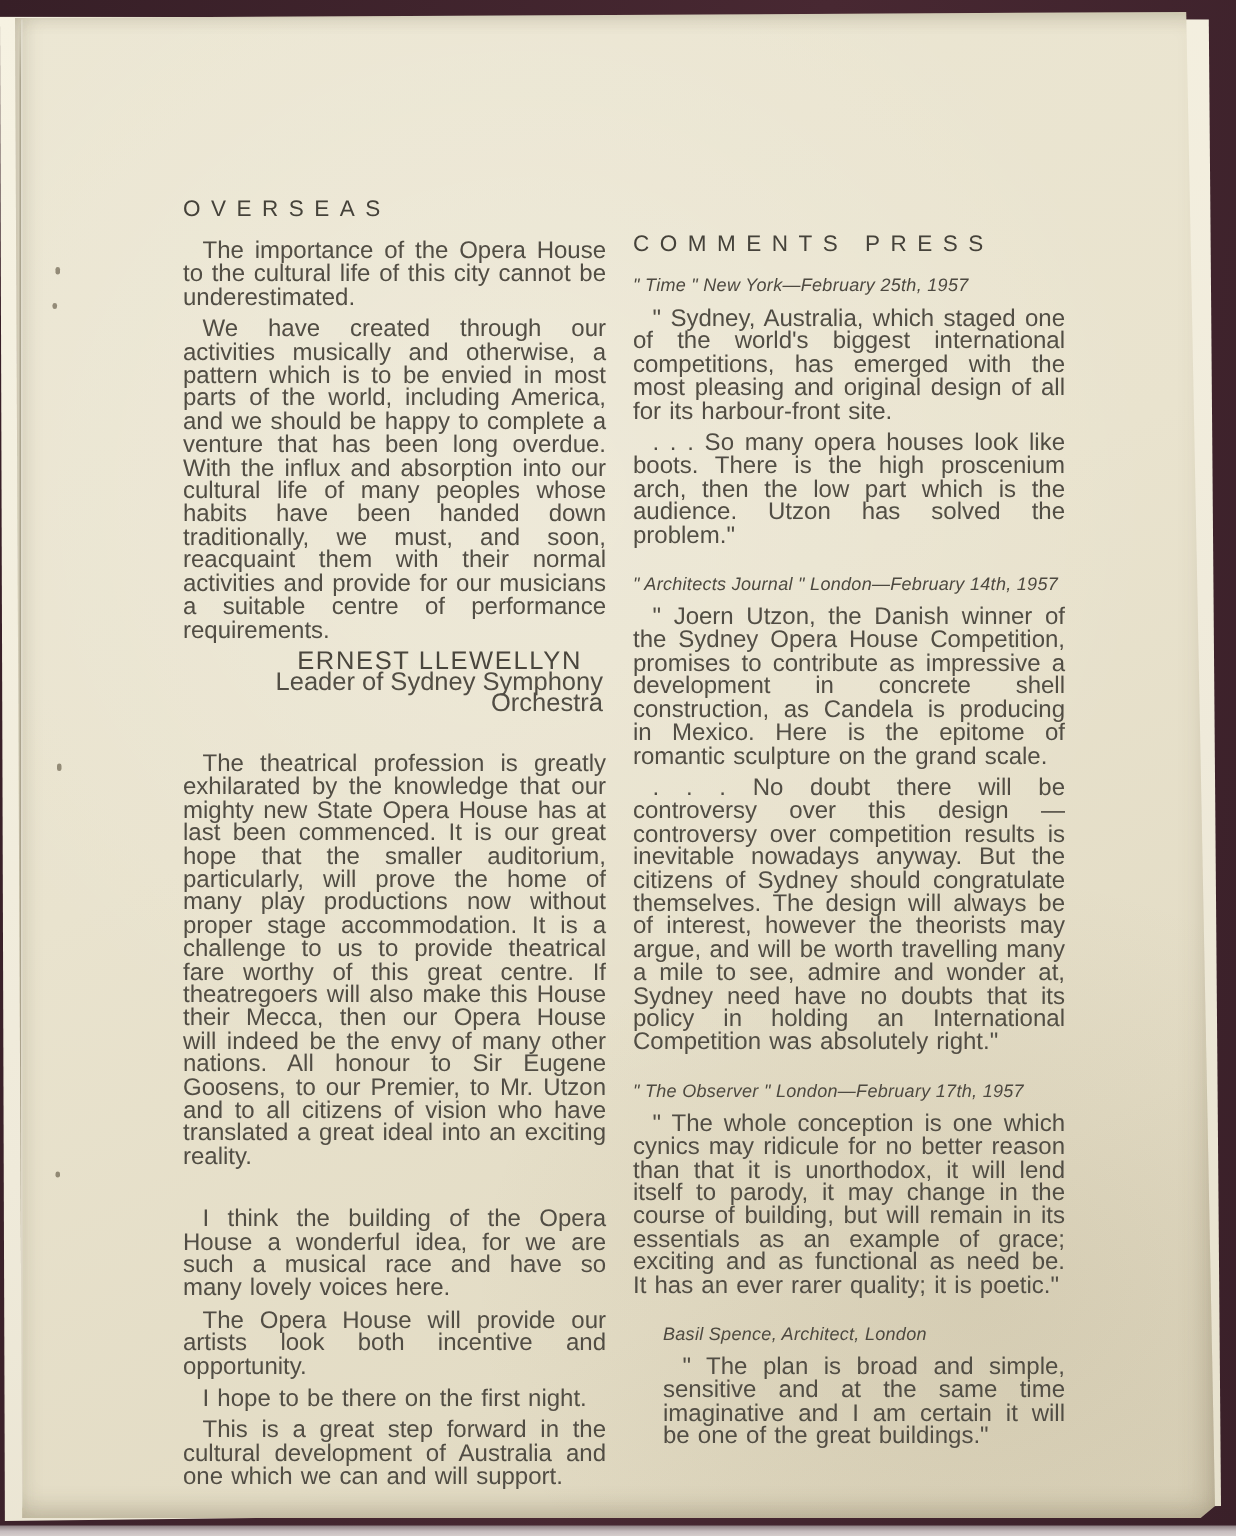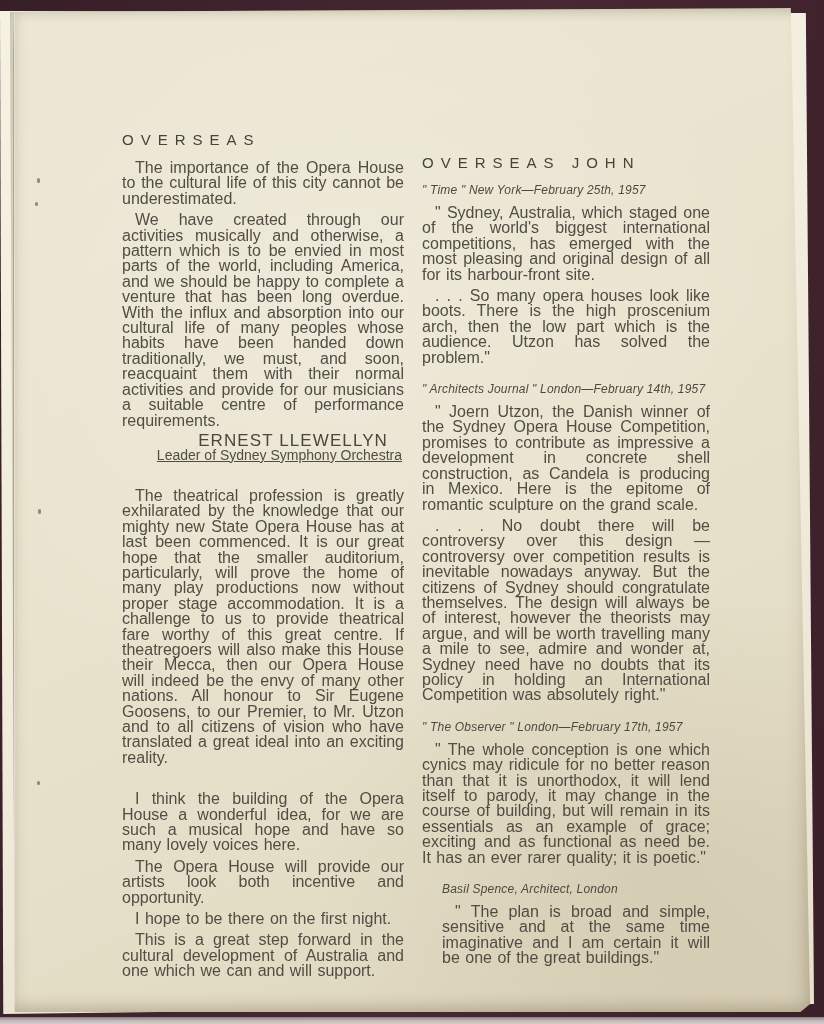--- a/index.html
+++ b/index.html
@@ -44,21 +44,21 @@
   h1.head{
     font-size:15px;font-weight:400;letter-spacing:7px;color:#45423a;
     margin:0 0 13px 0;line-height:15px;
   }
   p.body{
     font-size:16px;line-height:15.4px;text-align:justify;
     margin:0 0 6px 0;text-indent:13px;word-spacing:1px;color:#514d44;
   }
   .attr{text-align:right;margin-top:2px;}
   .attr-name{font-size:17px;letter-spacing:1.1px;color:#4a463d;padding-right:16px;line-height:14px;}
-  .attr-title{font-size:14px;color:#514d44;padding-right:2px;line-height:14px;text-decoration:underline;}
+  .attr-title{font-size:17px;color:#514d44;padding-right:2px;line-height:14px;}
   section.block{margin-bottom:26px;}
   section.block:last-child{margin-bottom:0;}
 
   p.source{
     font-size:12px;font-style:italic;color:#4d4940;
     margin:0 0 7px 0;line-height:15px;letter-spacing:.2px;
   }
   section.press{margin-bottom:17px;}
   section.press:last-child{margin-bottom:0;margin-left:20px;}
 </style>
@@ -87,29 +87,29 @@
       </div>
     </section>
 
     <section class="block">
       <p class="body">The theatrical profession is greatly exhilarated by the knowledge that our mighty new State Opera House has at last been commenced. It is our great hope that the smaller auditorium, particularly, will prove the home of many play productions now without proper stage accommodation.  It is a challenge to us to provide theatrical fare worthy of this great centre.  If theatregoers will also make this House their Mecca, then our Opera House will indeed be the envy of many other nations.  All honour to Sir Eugene Goosens, to our Premier, to Mr. Utzon and to all citizens of vision who have translated a great ideal into an exciting reality.</p>
       <div class="attr">
       </div>
     </section>
 
     <section class="block">
-      <p class="body">I think the building of the Opera House a wonderful idea, for we are such a musical hope and have so many lovely voices here.</p>
+      <p class="body">I think the building of the Opera House a wonderful idea, for we are such a musical race and have so many lovely voices here.</p>
       <p class="body">The Opera House will provide our artists look both incentive and opportunity.</p>
       <p class="body">I hope to be there on the first night.</p>
       <p class="body">This is a great step forward in the cultural development of Australia and one which we can and will support.</p>
     </section>
   </div>
 
   <div class="col col-right">
-    <h1 class="head">OVERSEAS JOHN</h1>
+    <h1 class="head">COMMENTS PRESS</h1>
 
     <section class="press">
       <p class="source">" Time " New York—February 25th, 1957</p>
       <p class="body">" Sydney, Australia, which staged one of the world's biggest international competitions, has emerged with the most pleasing and original design of all for its harbour-front site.</p>
       <p class="body">. . . So many opera houses look like boots. There is the high proscenium arch, then the low part which is the audience.  Utzon has solved the problem."</p>
     </section>
 
     <section class="press">
       <p class="source">" Architects Journal " London—February 14th, 1957</p>
       <p class="body">" Joern Utzon, the Danish winner of the Sydney Opera House Competition, promises to contribute as impressive a development in concrete shell construction, as Candela is producing in Mexico.  Here is the epitome of romantic sculpture on the grand scale.</p>

